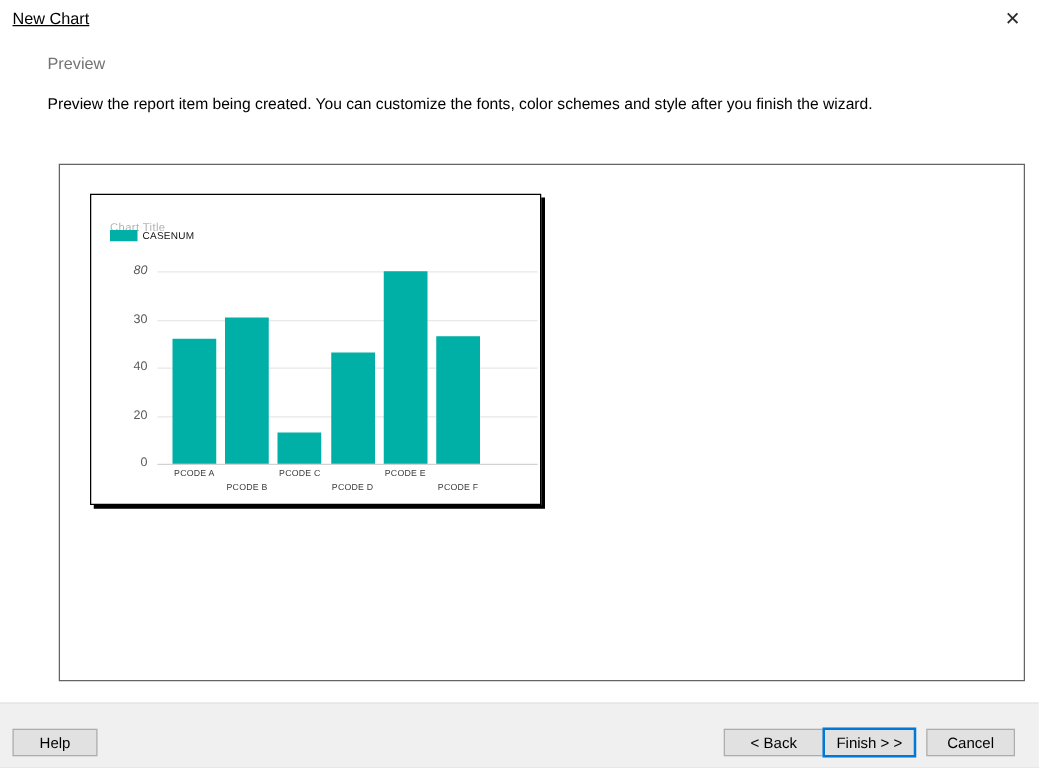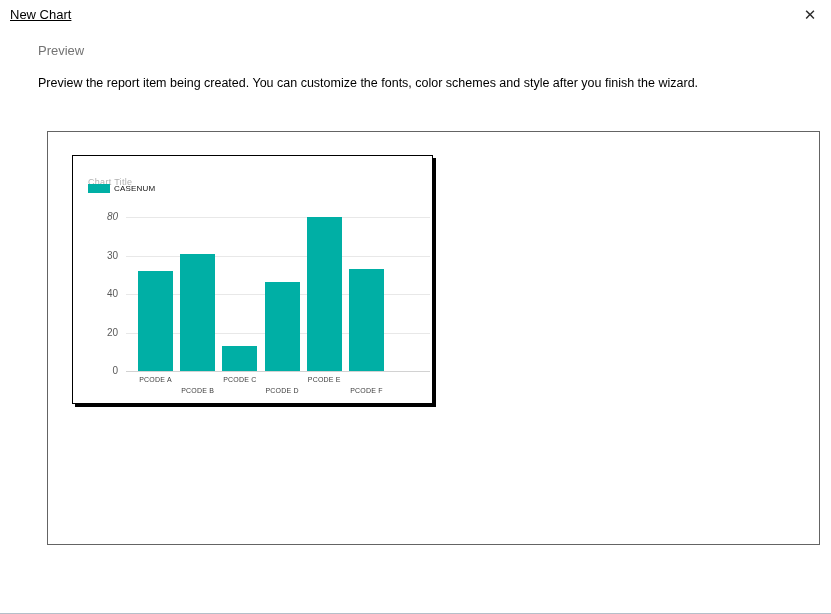--- a/index.html
+++ b/index.html
@@ -103,14 +103,20 @@
           <div class="bar" style="left: 138.6px; width: 35px; height: 88.55px; background: rgb(0, 175, 165);"></div>
           <div class="xtick" style="left: 116.1px; top: 170px;">PCODE D</div>
           <div class="bar" style="left: 180.8px; width: 35px; height: 154px; background: rgb(0, 175, 165);"></div>
           <div class="xtick" style="left: 158.3px; top: 159px;">PCODE E</div>
           <div class="bar" style="left: 223px; width: 35px; height: 102.025px; background: rgb(0, 175, 165);"></div>
           <div class="xtick" style="left: 200.5px; top: 170px;">PCODE F</div>
         </div>
     </div>
   </div>
 
+  <div class="bottom-bar">
+    <button class="btn btn-help">Help</button>
+    <button class="btn btn-back">&lt; Back</button>
+    <button class="btn btn-finish">Finish &gt; &gt;</button>
+    <button class="btn btn-cancel">Cancel</button>
+  </div>
 
 </div>
 
 </body></html>

